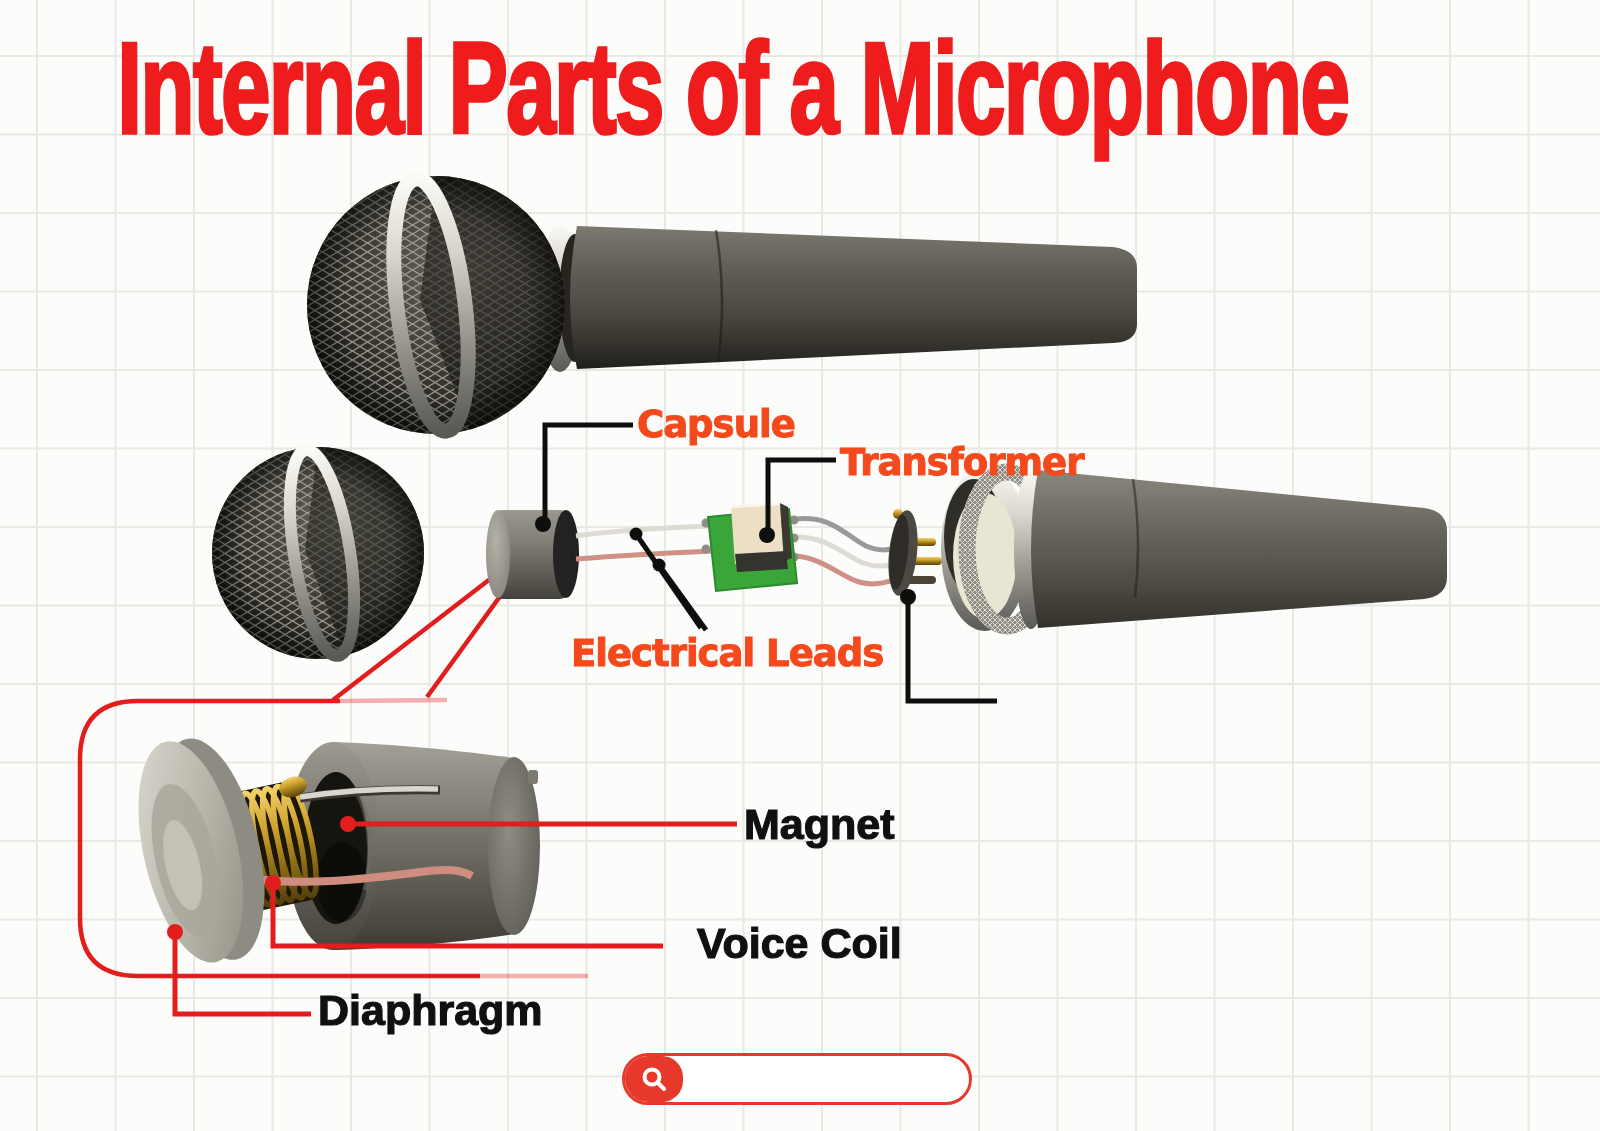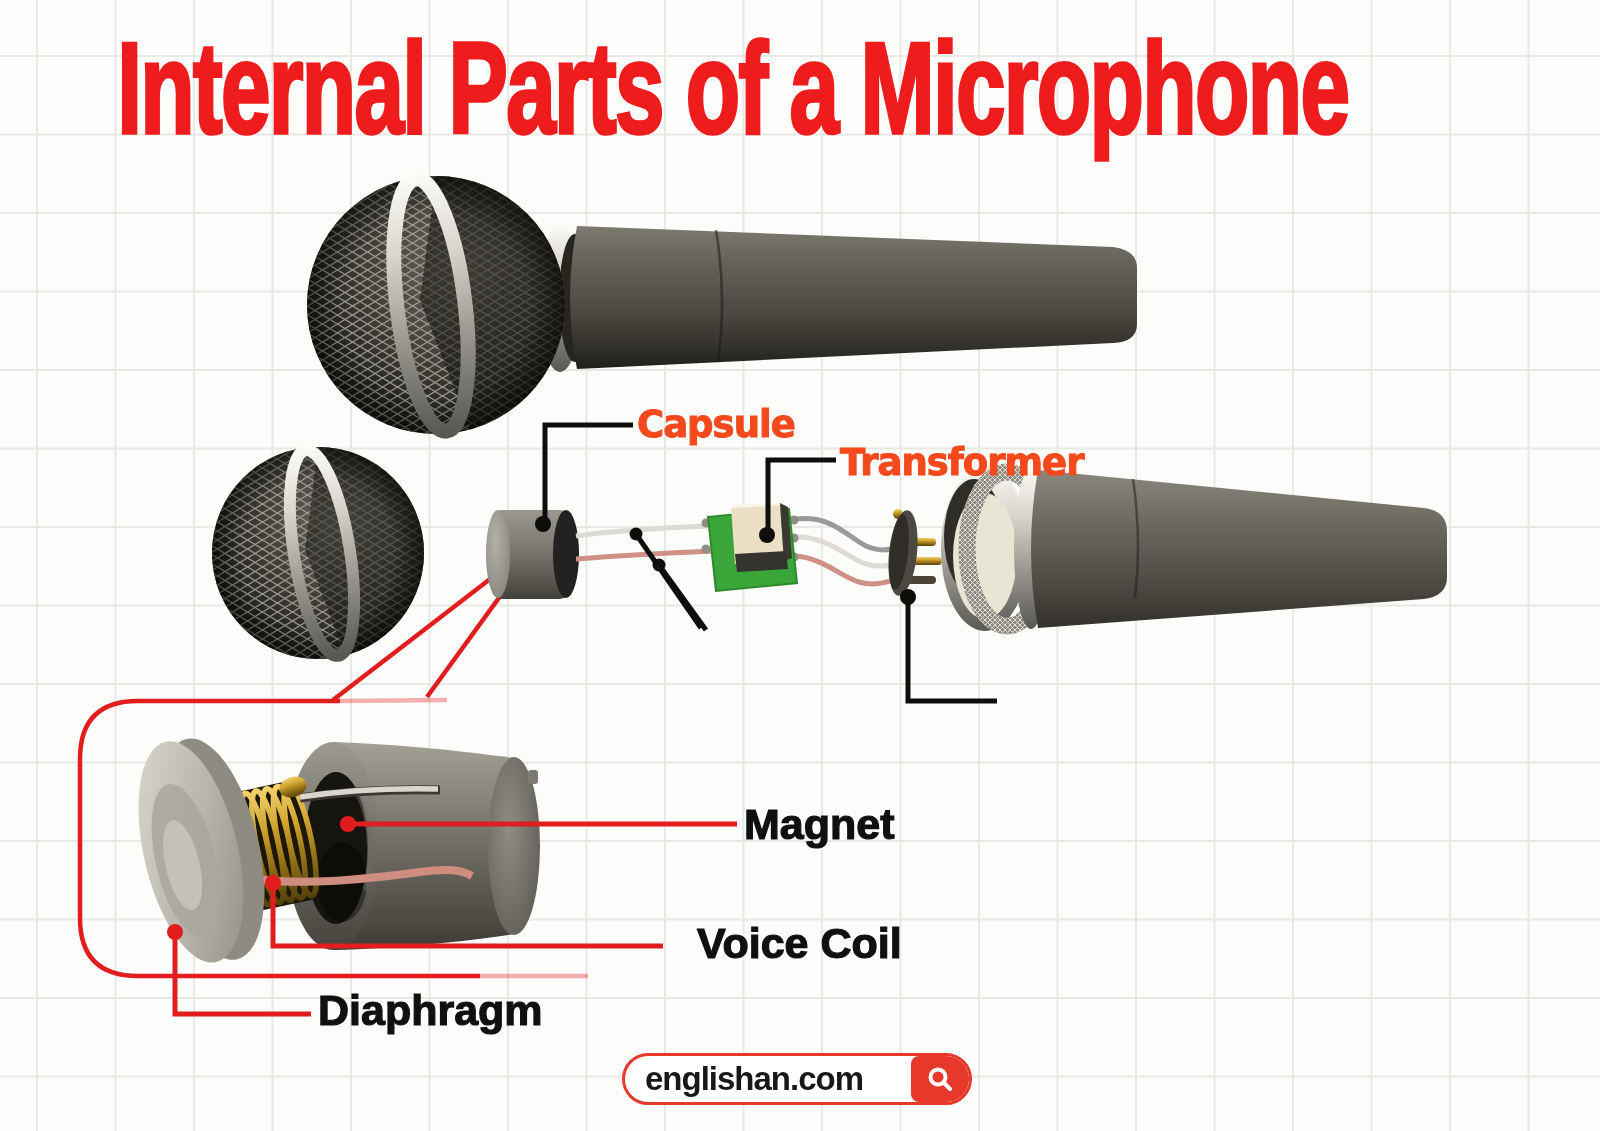--- a/index.html
+++ b/index.html
@@ -271,27 +271,27 @@
         <path d="M175,932 L175,1014 L311,1014" fill="none"></path>
         <circle cx="175" cy="932" r="8" stroke="none"></circle>
       </g>
     </g>
   </svg>
 
   <div class="title"><span>Internal Parts of a Microphone</span></div>
 
   <div class="lbl lbl-orange" style="left:637px;top:424px;">Capsule</div>
   <div class="lbl lbl-orange" style="left:840px;top:462px;">Transformer</div>
+  <div class="lbl lbl-orange" style="left:571px;top:653px;">Electrical Leads</div>
 
   <div class="lbl lbl-black" style="left:744px;top:824px;">Magnet</div>
   <div class="lbl lbl-black" style="left:697px;top:943px;">Voice Coil</div>
   <div class="lbl lbl-black" style="left:318px;top:1010px;">Diaphragm</div>
 
   <div class="watermark">
-    <span class="wm-text">englishan.com</span>
     <span class="wm-btn">
       <svg width="28" height="28" viewBox="0 0 28 28">
         <circle cx="12" cy="12" r="7.5" fill="none" stroke="#ffffff" stroke-width="4"></circle>
         <line x1="17.5" y1="17.5" x2="24" y2="24" stroke="#ffffff" stroke-width="4" stroke-linecap="round"></line>
       </svg>
     </span>
   </div>
 
 </div>
 

